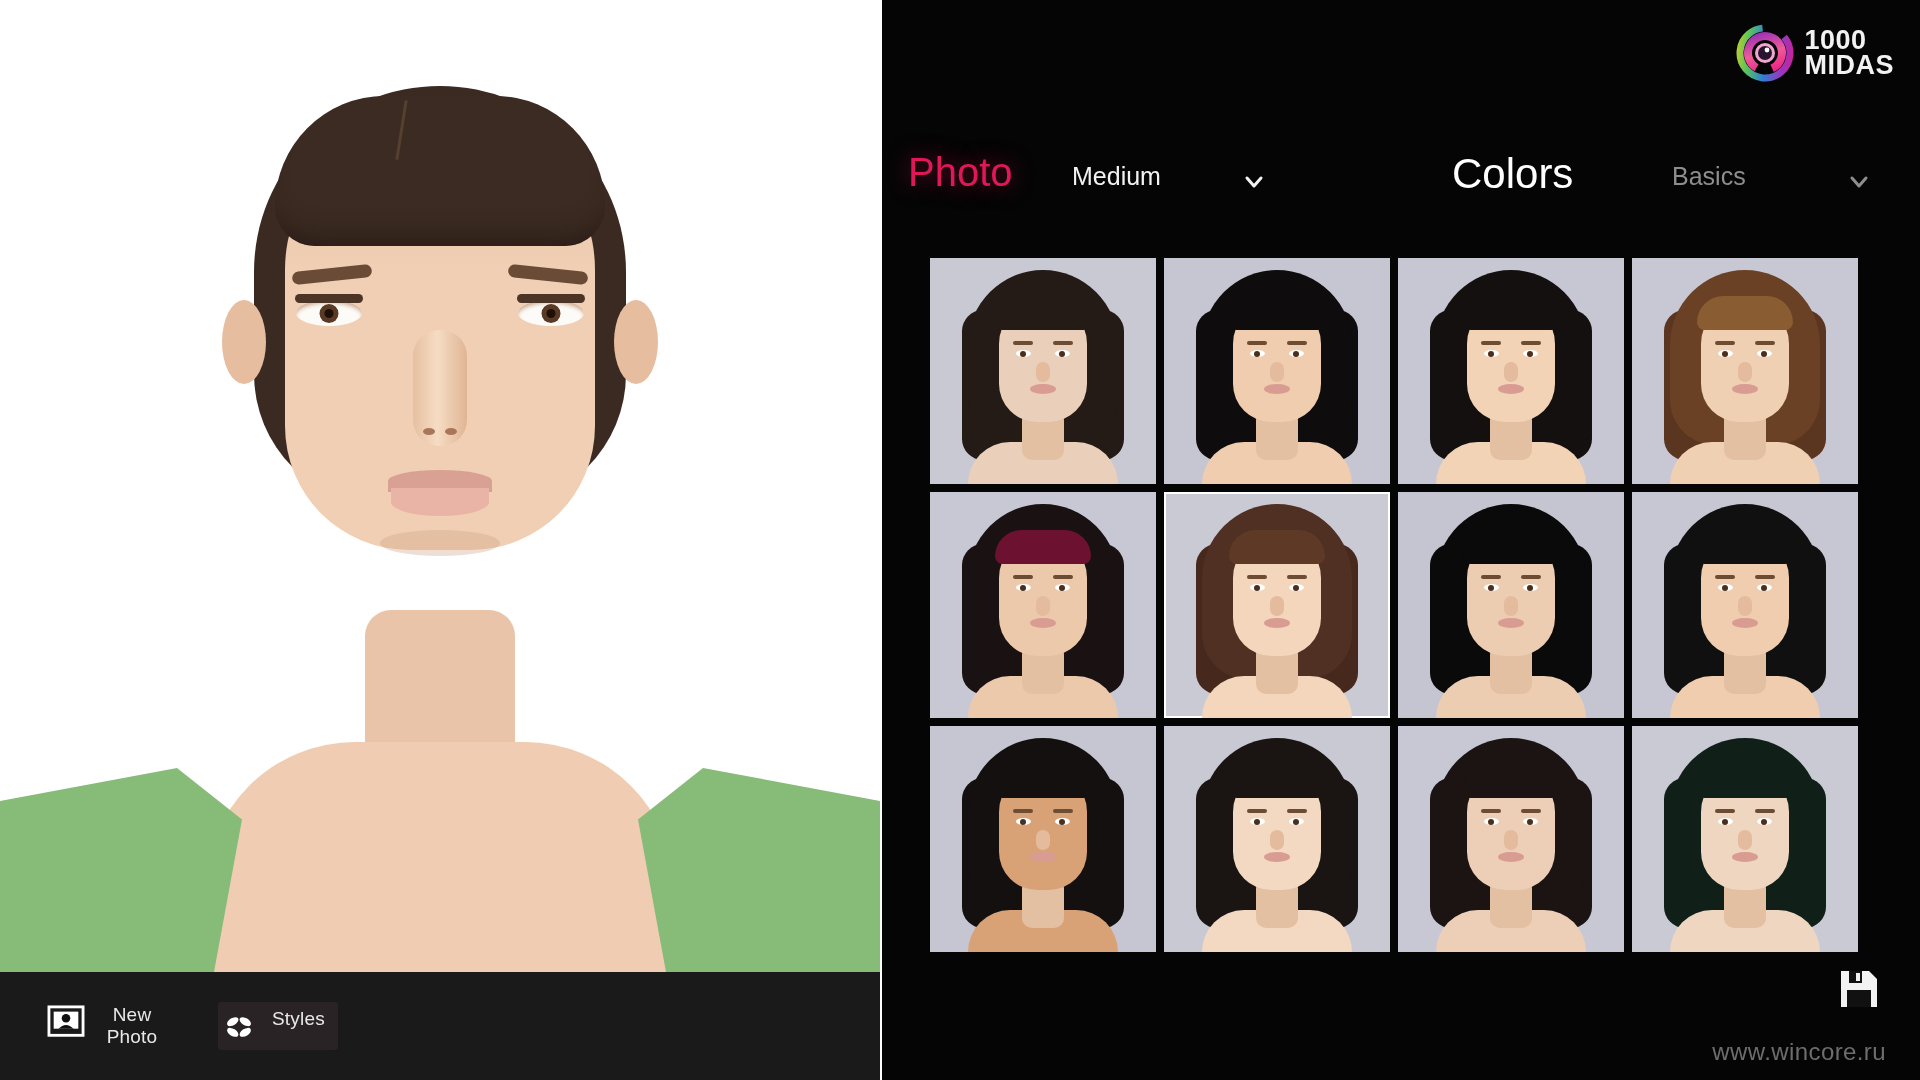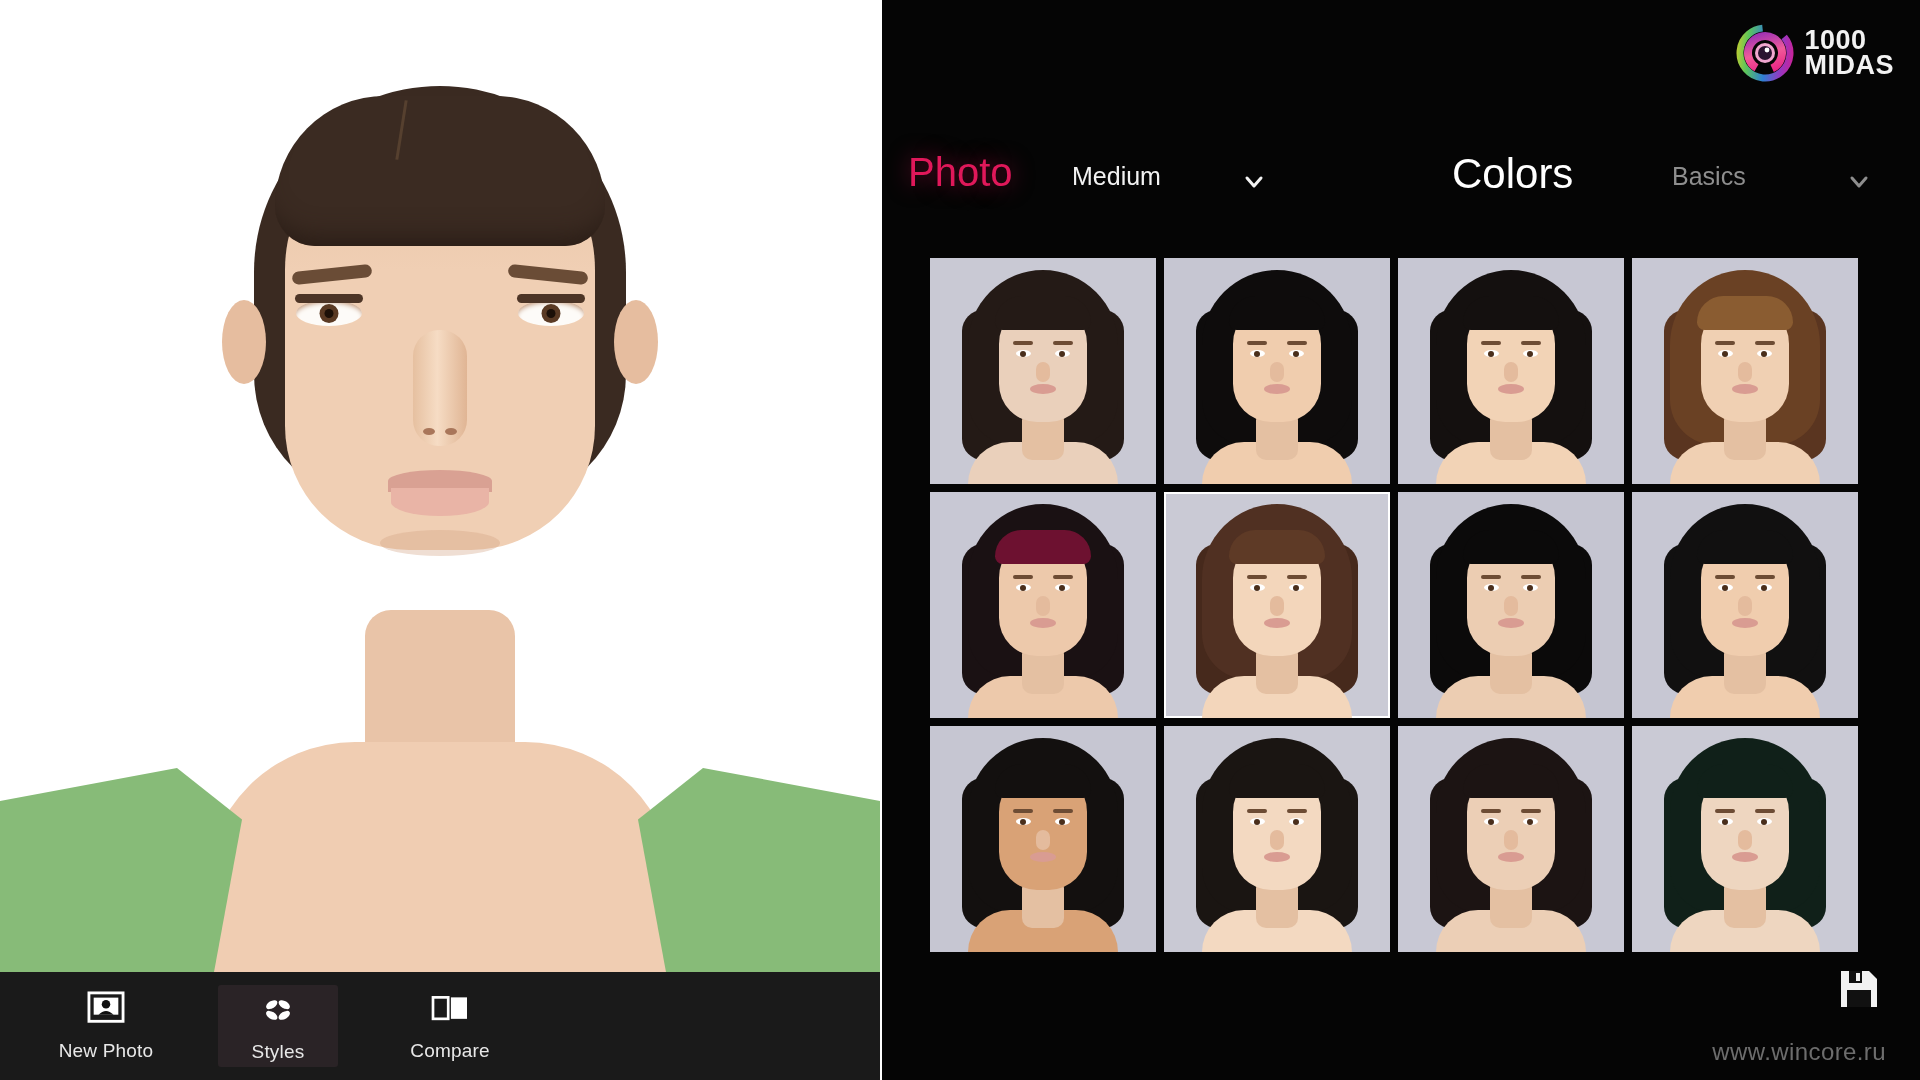--- a/index.html
+++ b/index.html
@@ -111,21 +111,21 @@
     width:120px; height:26px; border-radius:50%;
     background:rgba(208,160,128,.35);
   }
 
   
   #bottom-toolbar{
     position:absolute; left:0; top:972px; width:880px; height:108px;
     background:#1a1a1a; display:flex; align-items:center; padding-left:46px; gap:52px;
   }
   .tool-btn{
-    width:120px; display:flex; flex-direction:column; align-items:center;
+    width:120px; display:flex; flex-direction:row; align-items:flex-start;
     gap:12px; cursor:pointer; background:transparent; border:0;
   }
   .tool-btn.active{ background:#2a2326; border-radius:3px; padding:6px 0 4px; }
   .tool-label{ color:#e8e8e8; font-size:19px; letter-spacing:.2px; }
   .tool-ico{ width:42px; height:38px; display:flex; align-items:center; justify-content:center; }
 
   
   #right-panel{
     position:absolute; left:880px; top:0; width:1040px; height:1080px;
     background:#050505; border-left:2px solid #ffffff;
@@ -246,29 +246,20 @@
           <svg viewBox="0 0 42 38" width="38" height="34">
             <g fill="#fff">
               <ellipse cx="14" cy="13" rx="7" ry="4" transform="rotate(-32 14 13)"></ellipse>
               <ellipse cx="28" cy="13" rx="7" ry="4" transform="rotate(32 28 13)"></ellipse>
               <ellipse cx="14" cy="25" rx="7" ry="4" transform="rotate(32 14 25)"></ellipse>
               <ellipse cx="28" cy="25" rx="7" ry="4" transform="rotate(-32 28 25)"></ellipse>
             </g>
           </svg>
         </span>
         <span class="tool-label">Styles</span>
-      </button>
-      <button class="tool-btn">
-        <span class="tool-ico">
-          <svg viewBox="0 0 42 38" width="40" height="34">
-            <rect x="2" y="6" width="17" height="24" fill="none" stroke="#fff" stroke-width="3"></rect>
-            <rect x="22" y="6" width="18" height="24" fill="#fff"></rect>
-          </svg>
-        </span>
-        <span class="tool-label">Compare</span>
       </button>
     </div>
 
   <div id="right-panel">
 
 
     <div id="logo">
       <div id="logo-mark">
         <svg viewBox="0 0 58 58" width="58" height="58" aria-hidden="true">
           <defs>

